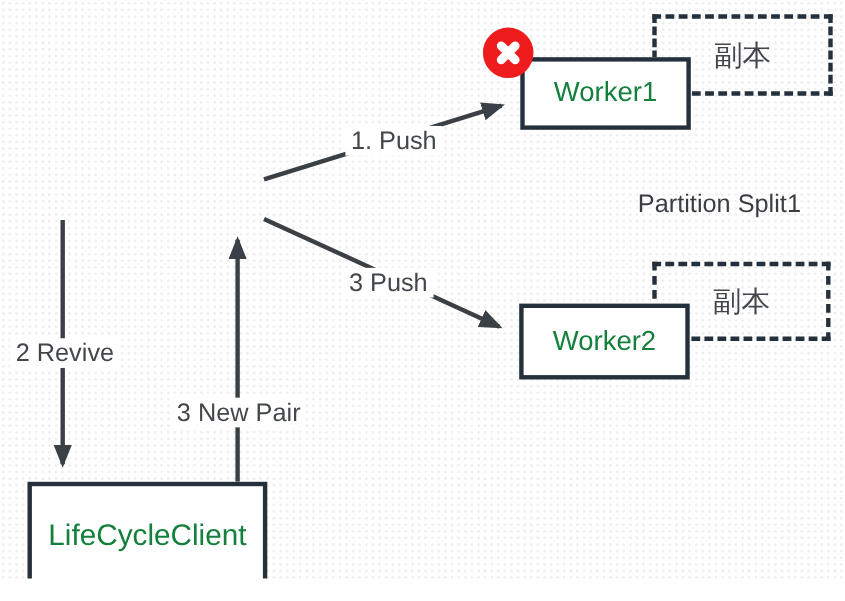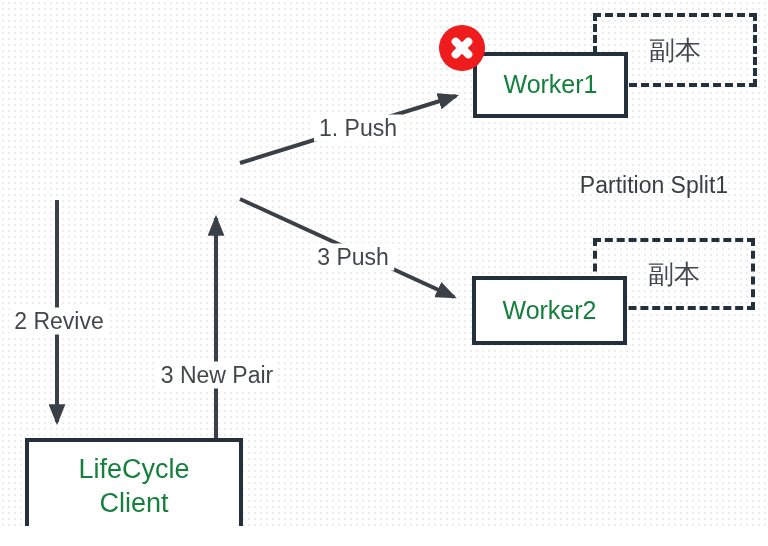--- a/index.html
+++ b/index.html
@@ -11,21 +11,21 @@
     background-size:6px 6px;
   }
   .node{
     position:absolute;display:flex;align-items:center;justify-content:center;
     background:#ffffff;border:4px solid #24303c;box-sizing:border-box;
     color:#15803d;text-align:center;line-height:1.25;
   }
   .node-client{left:25px;top:123px;width:215px;height:77px;font-size:27px;z-index:3;}
   .node-worker1{left:473px;top:52px;width:155px;height:66px;font-size:25px;z-index:3;}
   .node-worker2{left:472px;top:276px;width:155px;height:69px;font-size:25px;z-index:3;align-items:center;}
-  .node-lifecycle{left:25px;top:438px;width:218px;height:97px;font-size:27px;z-index:3;flex-direction:column;}
+  .node-lifecycle{left:25px;top:438px;width:218px;height:97px;font-size:27px;z-index:3;flex-direction:row;}
   .replica{
     position:absolute;display:flex;align-items:center;justify-content:center;
     border:4px dashed #24303c;box-sizing:border-box;color:#43474c;
     background:transparent;z-index:1;font-size:26px;
   }
   .replica1{left:593px;top:13px;width:164px;height:74px;}
   .replica2{left:593px;top:238px;width:162px;height:72px;}
   .caption{
     position:absolute;color:#3a3e43;font-size:23px;white-space:nowrap;
     transform:translateX(-50%);z-index:2;margin-top:36px;

